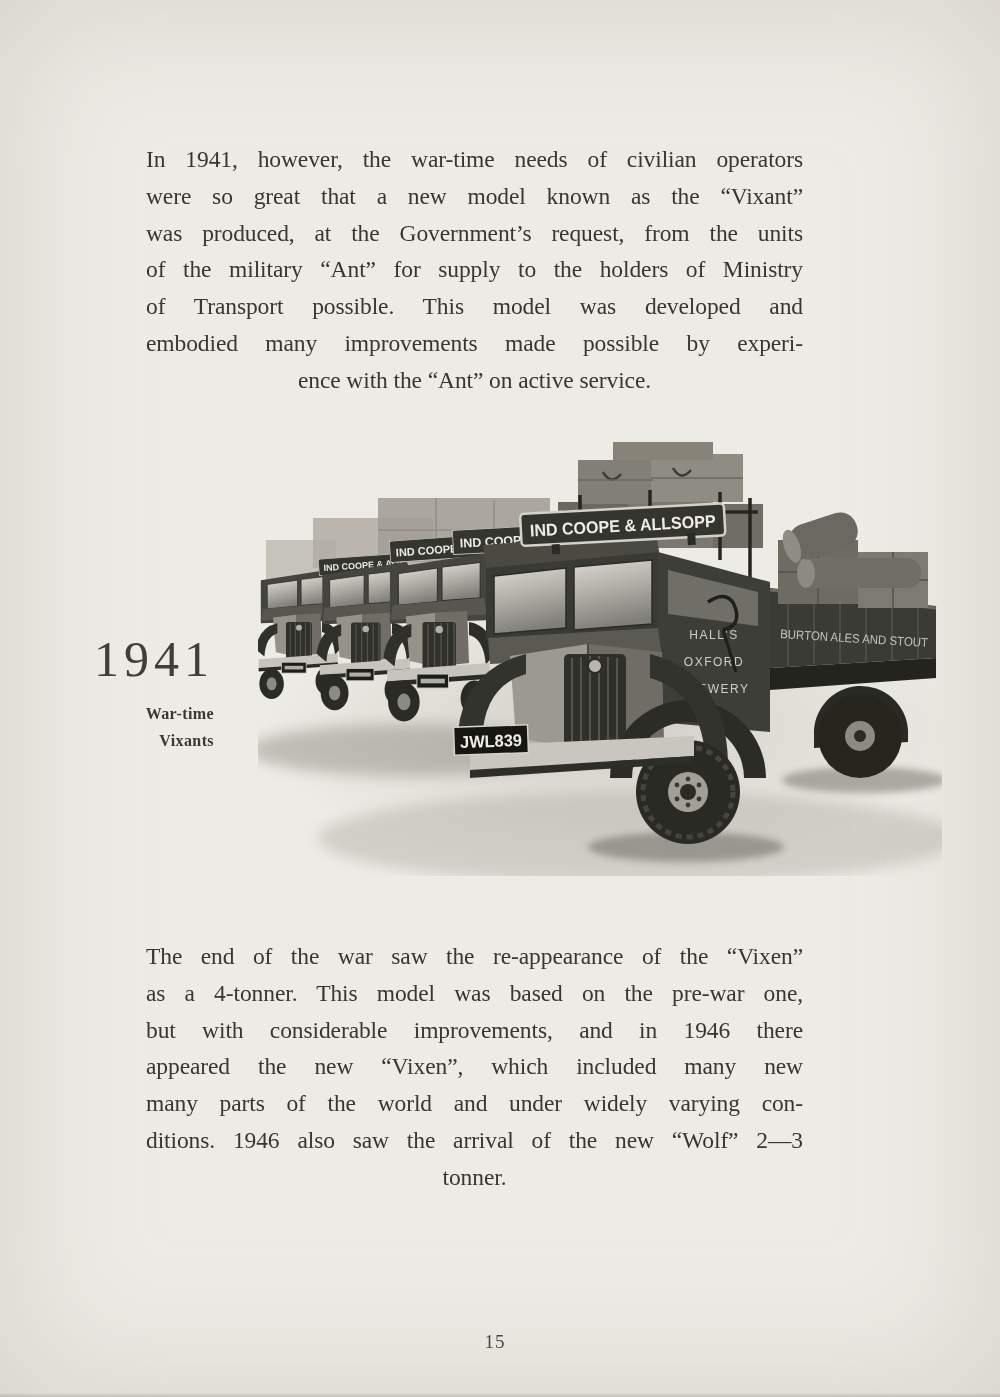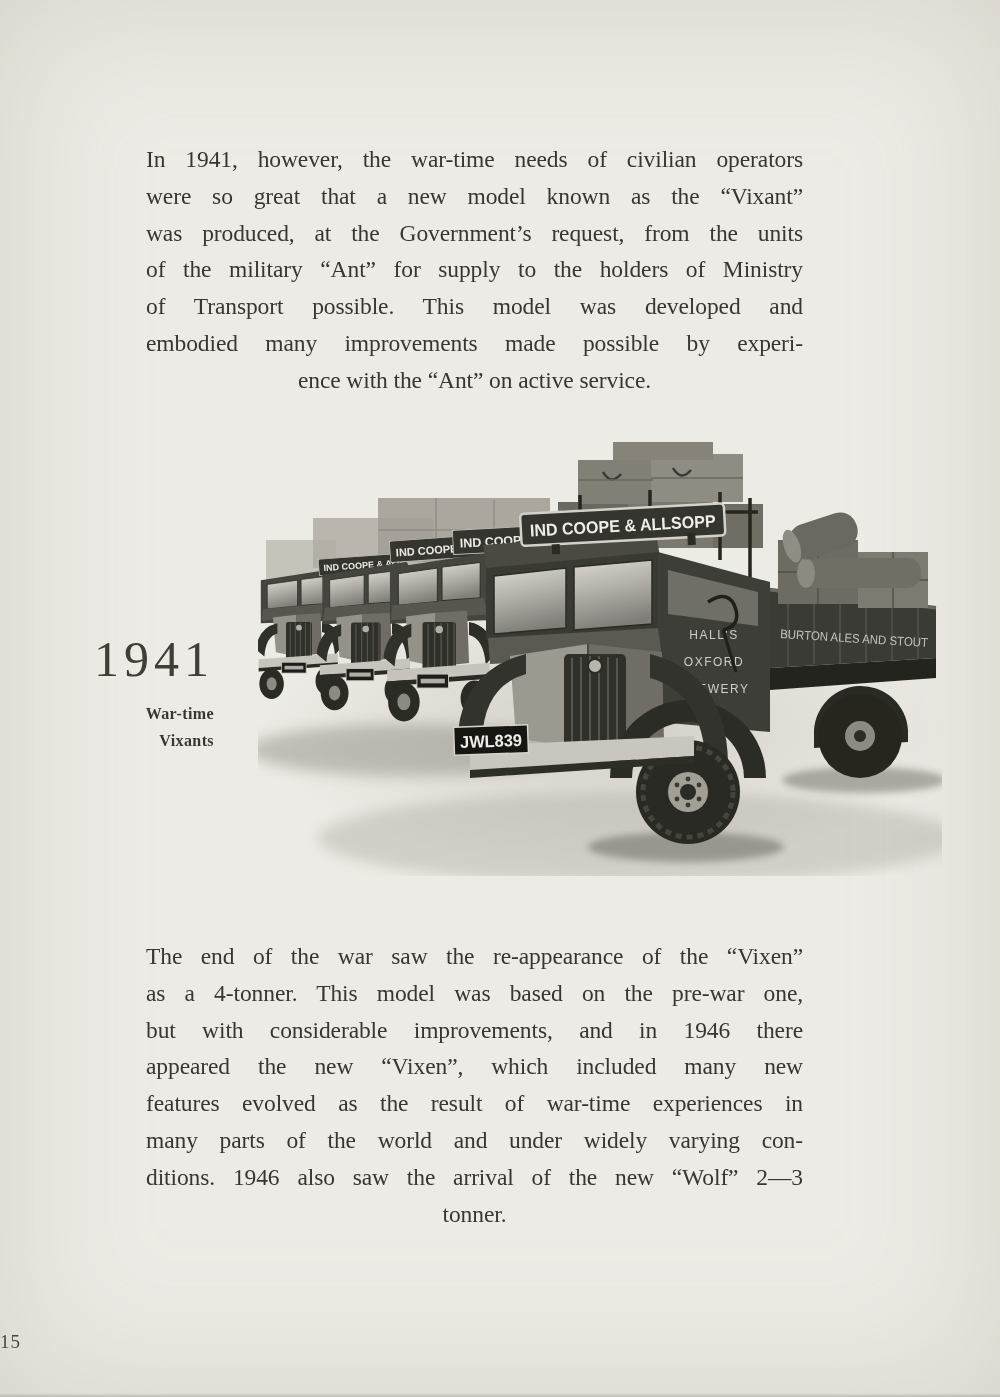--- a/index.html
+++ b/index.html
@@ -40,21 +40,21 @@
     margin-top:12px;
     font-size:16px;font-weight:bold;line-height:27px;
     letter-spacing:0.4px;color:#3a3732;
   }
   .photo{
     position:absolute;left:258px;top:440px;width:684px;height:436px;
   }
   .photo svg{display:block;width:100%;height:100%;}
   .pageno{
     position:absolute;left:0;top:1331px;width:990px;
-    font-size:19px;color:#4a4742;letter-spacing:1px;
+    text-align:center;font-size:19px;color:#4a4742;letter-spacing:1px;
   }
 </style>
 </head>
 <body>
 
 <div class="page">
 
   <div class="para" id="para1">
     <div class="jl">In 1941, however, the war-time needs of civilian operators</div>
     <div class="jl">were so great that a new model known as the “Vixant”</div>
@@ -256,21 +256,20 @@
         <text x="102" y="23" text-anchor="middle" font-family="Liberation Sans, sans-serif" font-size="17" font-weight="bold" fill="#f0ede7" textLength="186" lengthAdjust="spacingAndGlyphs">IND COOPE &amp; ALLSOPP</text>
       </g>
     </svg>
   </figure>
 
   <div class="para" id="para2">
     <div class="jl">The end of the war saw the re-appearance of the “Vixen”</div>
     <div class="jl">as a 4-tonner.  This model was based on the pre-war one,</div>
     <div class="jl">but with considerable improvements, and in 1946 there</div>
     <div class="jl">appeared the new “Vixen”, which included many new</div>
-    <div class="jl">features evolved as the result of war-time experiences in</div>
     <div class="jl">many parts of the world and under widely varying con-</div>
     <div class="jl">ditions.  1946 also saw the arrival of the new “Wolf” 2—3</div>
     <div class="ll">tonner.</div>
   </div>
 
   <div class="pageno">15</div>
 
 </div>
 
 </body></html>

